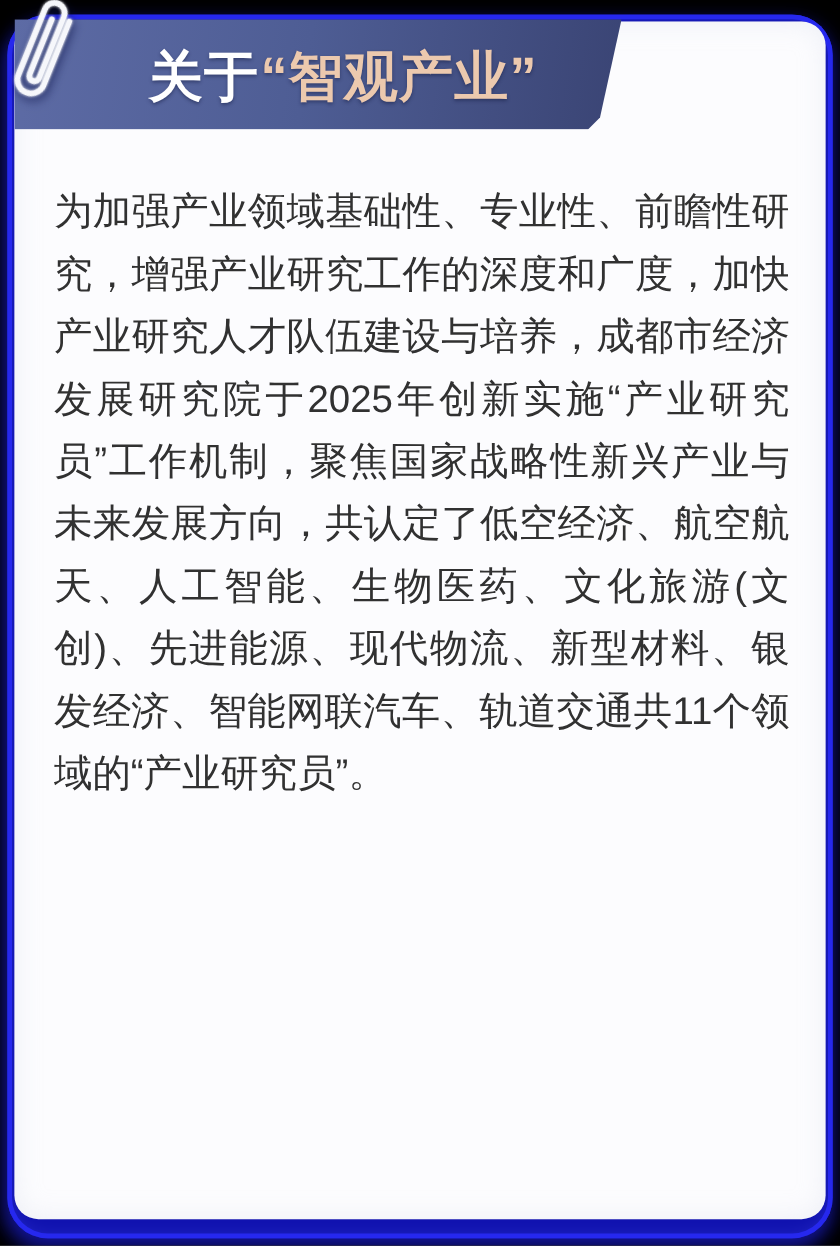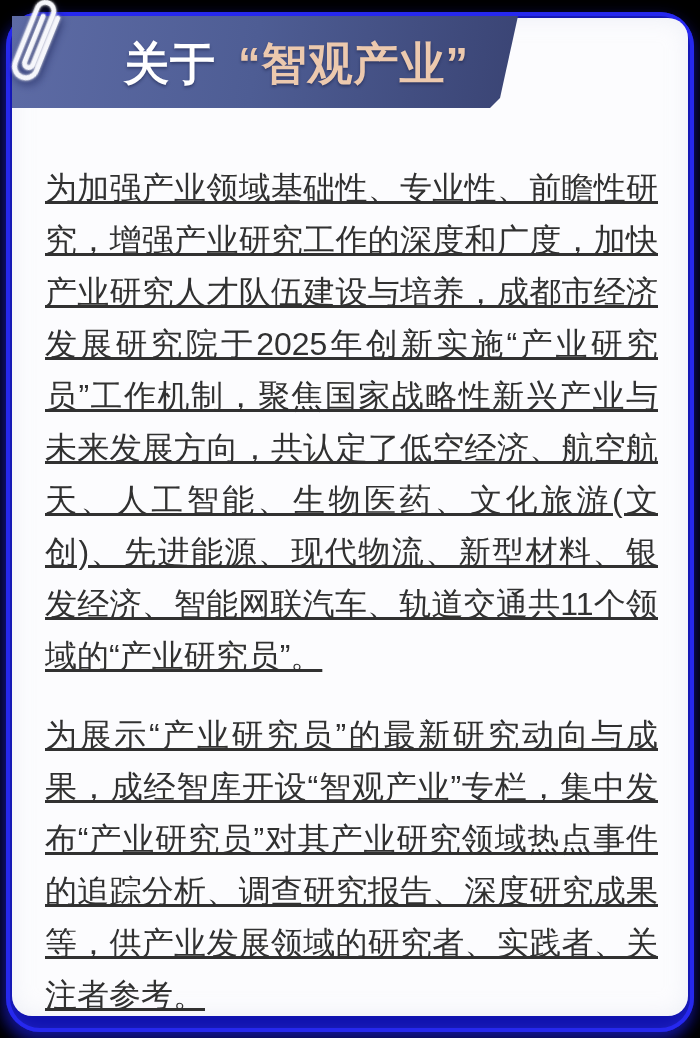--- a/index.html
+++ b/index.html
@@ -41,38 +41,38 @@
                        0 100%);
   }
   .banner-title {
     position: absolute; left: 112px; top: 0;
     height: 92px; line-height: 96px;
     font-size: 45px; font-weight: 700; letter-spacing: 1px;
     white-space: nowrap;
     text-shadow: 0 2px 3px rgba(18,24,60,.45);
   }
   .title-prefix { color: #ffffff; font-family: Liberation Serif, serif; }
-  .title-highlight { color: #ecc9ae; margin-left: 22px; }
+  .title-highlight { color: #ecc9ae; margin-left: 1px; }
 
   
   .paperclip {
     position: absolute; left: 28px; top: -8px;
     transform: rotate(22deg); transform-origin: 50% 25%;
     filter: drop-shadow(0 0 1.5px rgba(255,255,255,.9))
             drop-shadow(3px 3px 4px rgba(10,16,70,.55));
   }
 
   
   .article {
     position: absolute; left: 45px; top: 150px; width: 613px;
     color: #313131;
     font-size: 32px; line-height: 52px;
     text-align: justify; text-justify: inter-character;
   }
-  .article p { margin: 12px 0 27px 0; text-decoration: underline; }
+  .article p { margin: 0 0 27px 0; }
   .article p:last-child { margin-bottom: 0; }
 </style>
 </head>
 <body>
 
 <div class="canvas">
 
   <div class="frame"></div>
 
   <div class="card"></div>
@@ -80,16 +80,15 @@
   <div class="banner">
     <h1 class="banner-title"><span class="title-prefix">关于</span><span class="title-highlight">“智观产业”</span></h1>
   </div>
 
   <svg class="paperclip" width="42" height="110" viewBox="0 0 44 116" aria-hidden="true">
     <path d="M30 24 v60 a12 12 0 0 1 -24 0 V22 a9 9 0 0 1 18 0 v58 a4.5 4.5 0 0 1 -9 0 V28" fill="none" stroke="#f6f7fb" stroke-width="5" stroke-linecap="round"></path>
   </svg>
 
   <div class="article">
     <p>为加强产业领域基础性、专业性、前瞻性研究，增强产业研究工作的深度和广度，加快产业研究人才队伍建设与培养，成都市经济发展研究院于2025年创新实施“产业研究员”工作机制，聚焦国家战略性新兴产业与未来发展方向，共认定了低空经济、航空航天、人工智能、生物医药、文化旅游(文创)、先进能源、现代物流、新型材料、银发经济、智能网联汽车、轨道交通共11个领域的“产业研究员”。</p>
-    <p>为展示“产业研究员”的最新研究动向与成果，成经智库开设“智观产业”专栏，集中发布“产业研究员”对其产业研究领域热点事件的追踪分析、调查研究报告、深度研究成果等，供产业发展领域的研究者、实践者、关注者参考。</p>
   </div>
 
 </div>
 
 </body></html>

